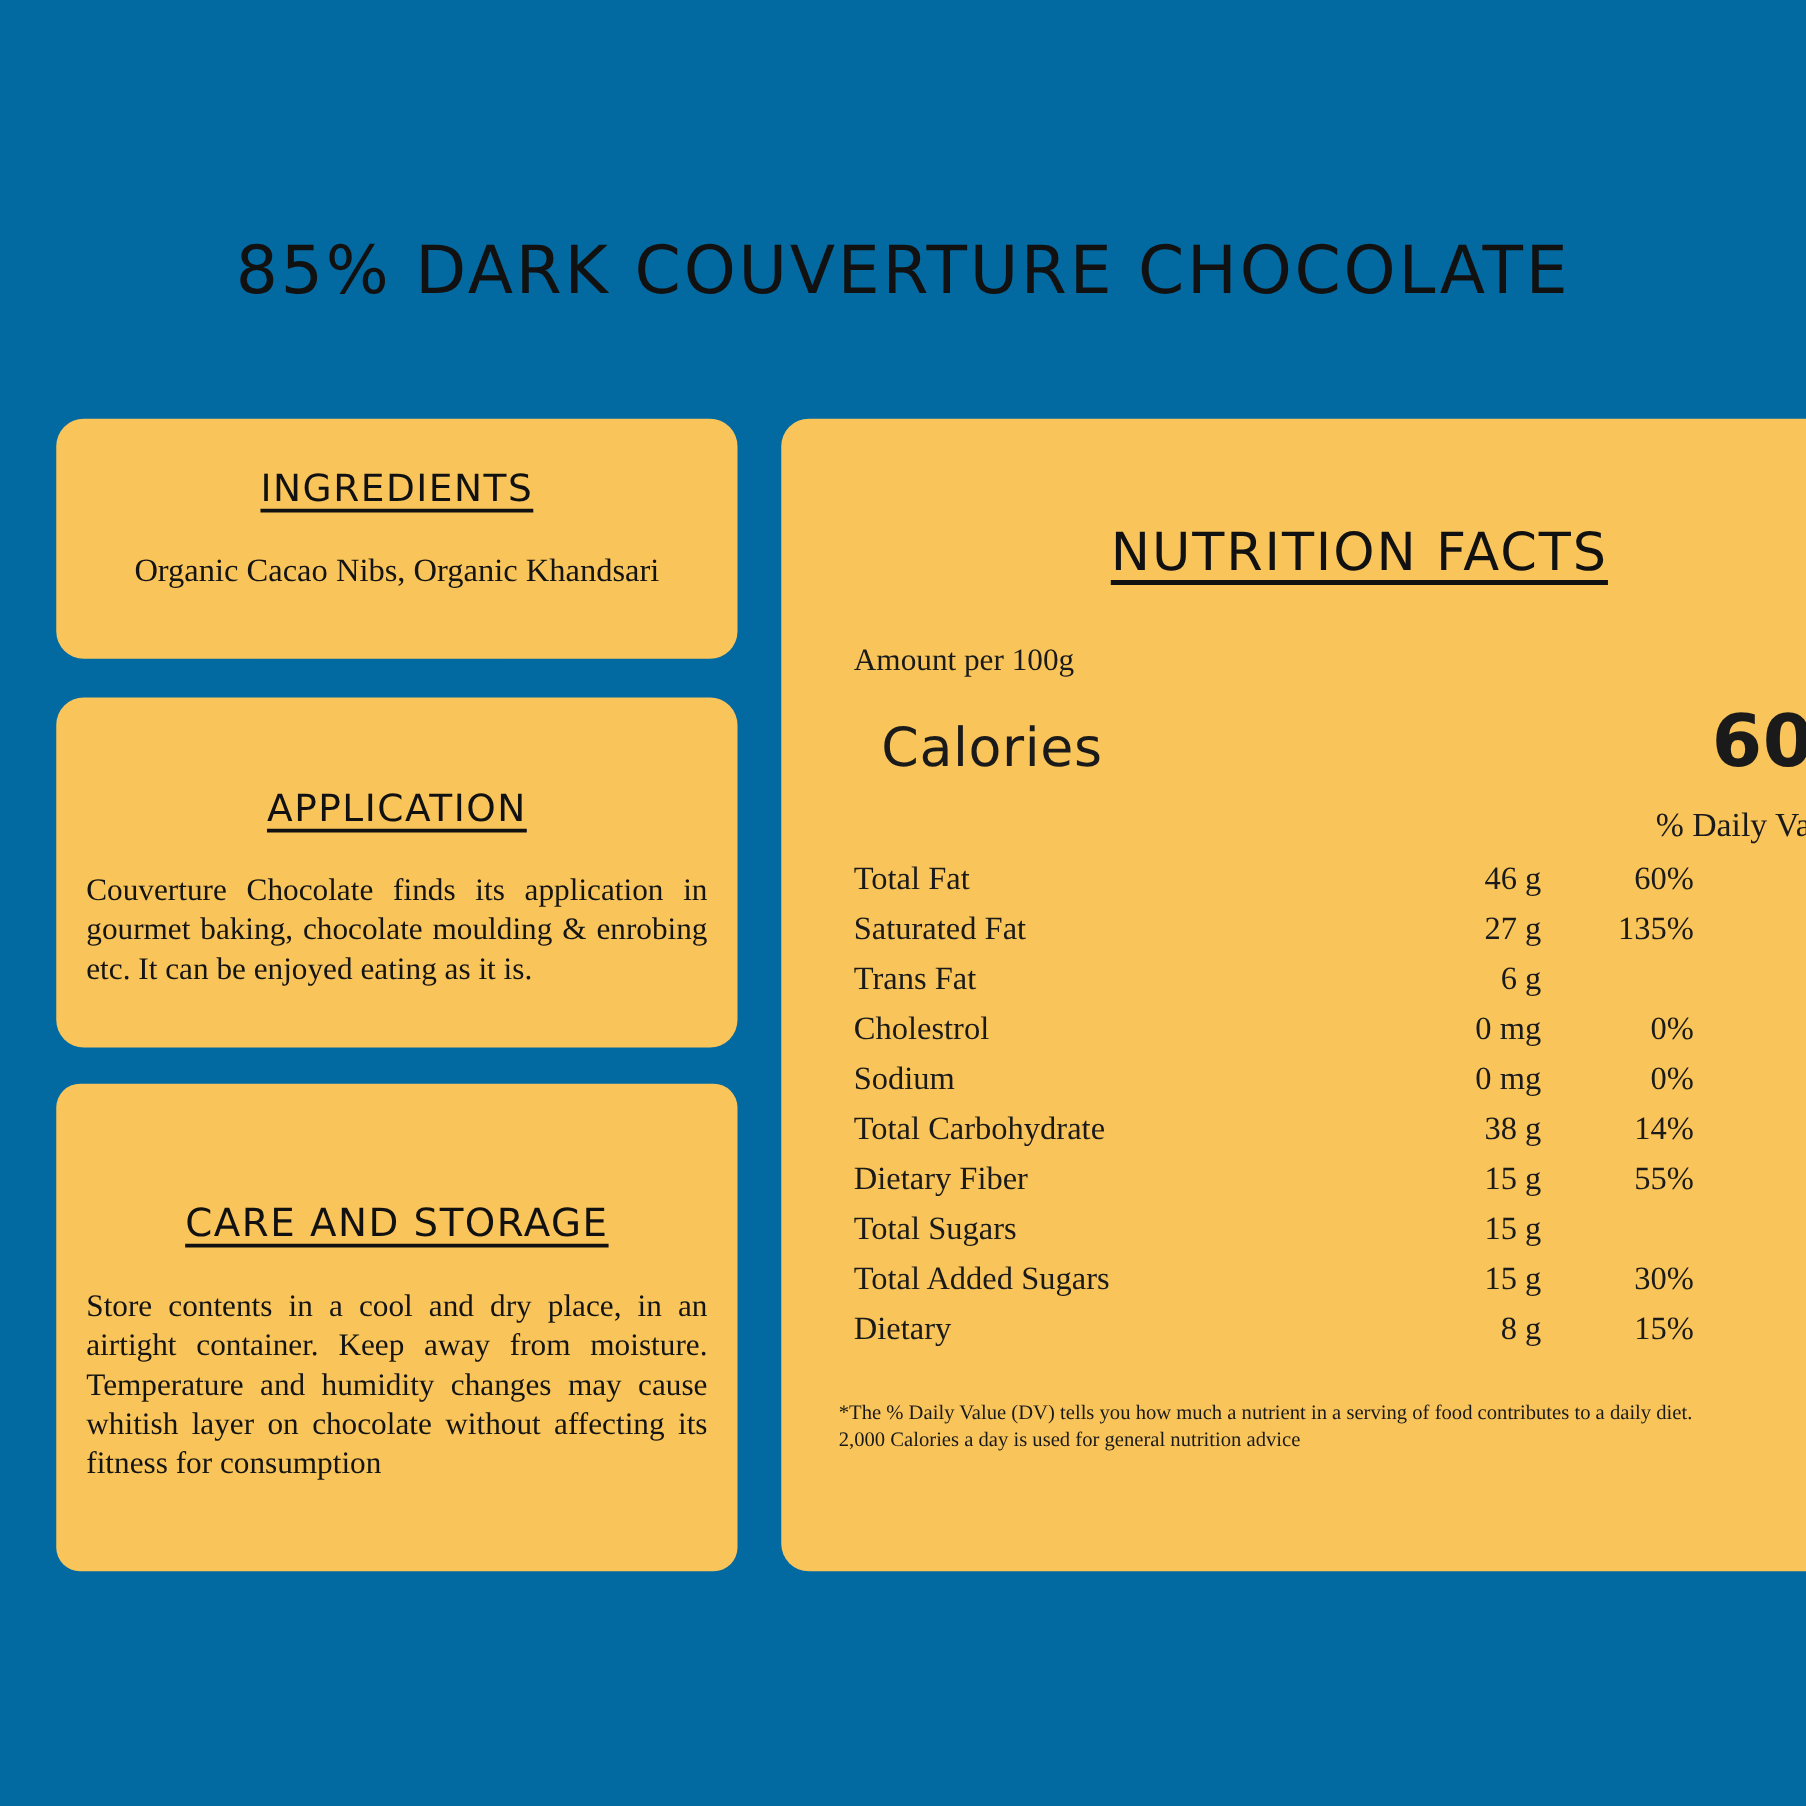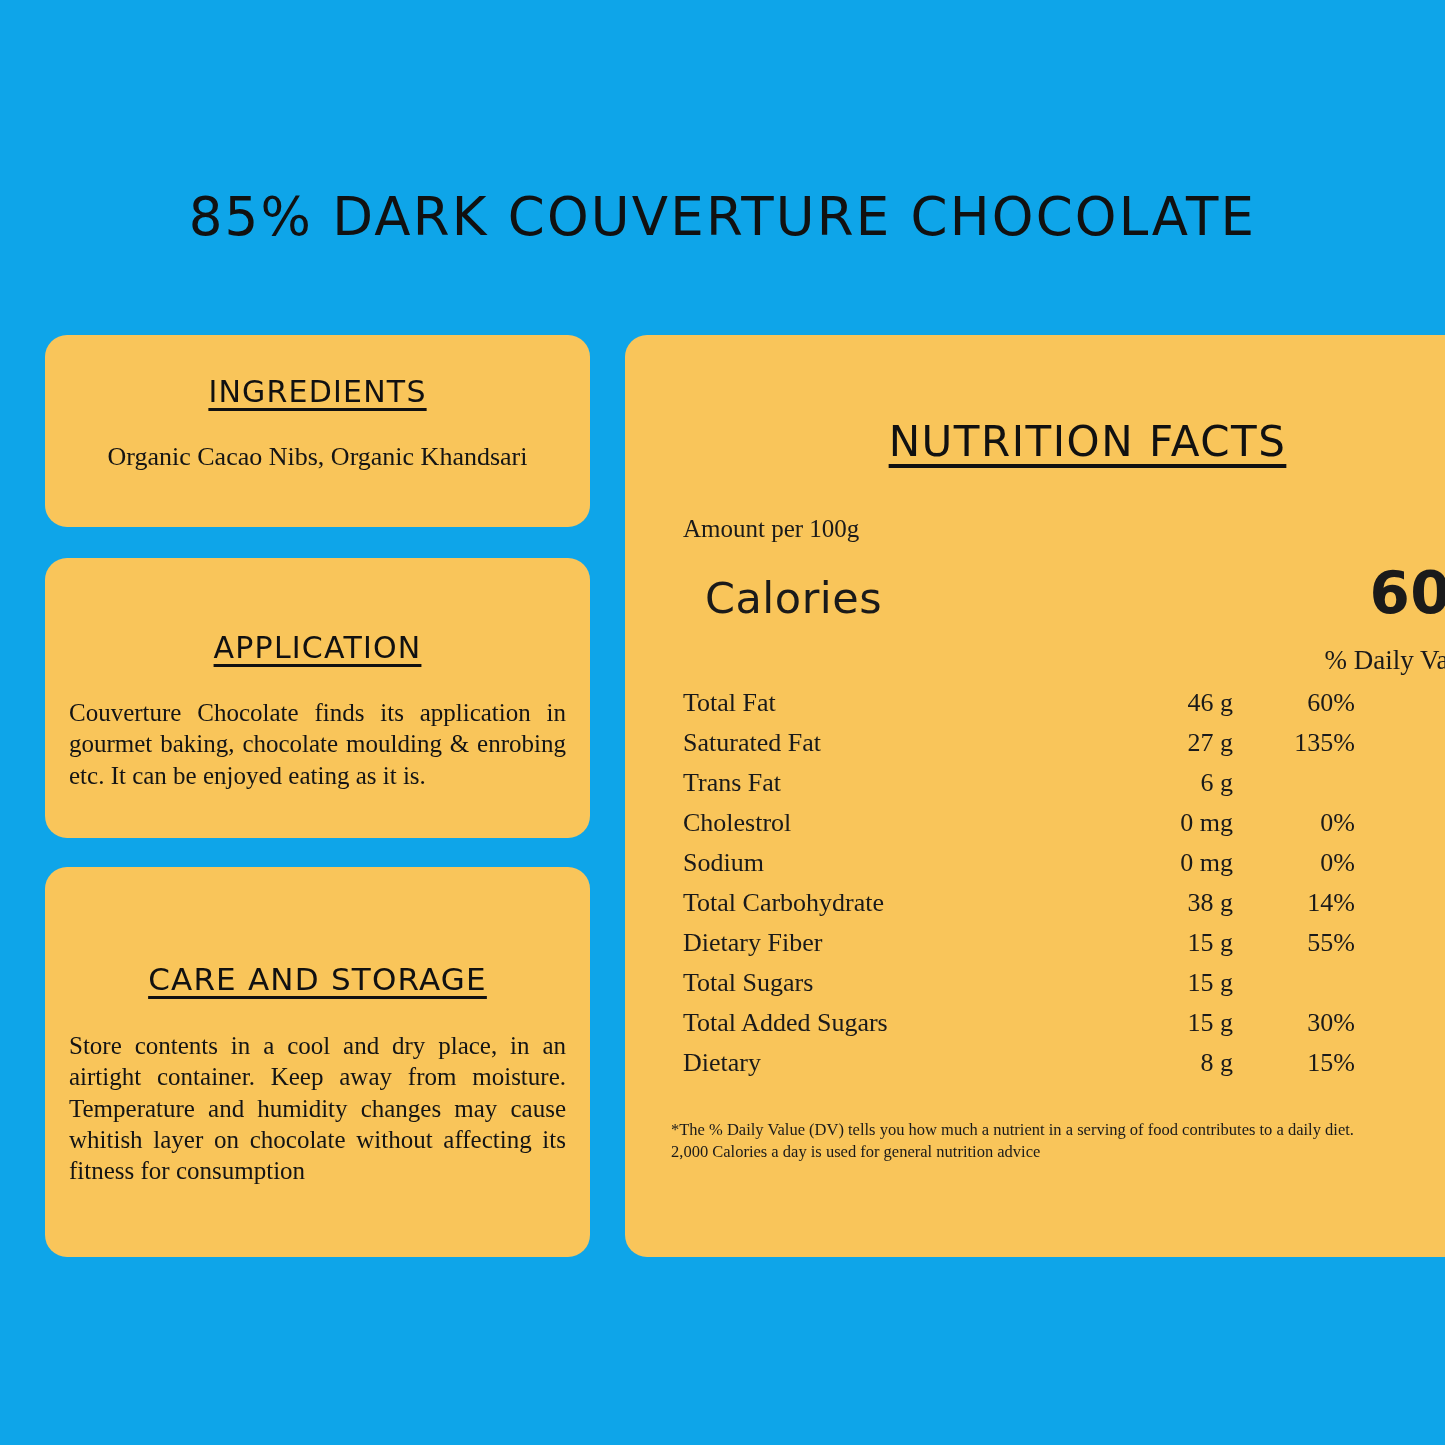--- a/index.html
+++ b/index.html
@@ -14,21 +14,21 @@
     color: #1a1a1a;
     position: relative;
     overflow: hidden;
   }
 
   .page {
     position: absolute;
     left: 0; top: 0;
     width: 1445px;
     height: 1445px;
-    background: #0ea5e9;
+    background: #0369a1;
   }
 
   
   .title {
     position: absolute;
     left: 0;
     top: 186px;
     width: 1445px;
     text-align: center;
     font-family: "DejaVu Sans", sans-serif;
@@ -57,20 +57,21 @@
     left: 45px;
     top: 558px;
     width: 545px;
     height: 280px;
   }
   .card-care {
     left: 45px;
     top: 867px;
     width: 545px;
     height: 390px;
+    border-radius: 19px;
   }
   .card-nutrition {
     left: 625px;
     top: 335px;
     width: 925px;
     height: 922px;
   }
 
   .card-heading {
     font-family: "DejaVu Sans", sans-serif;

